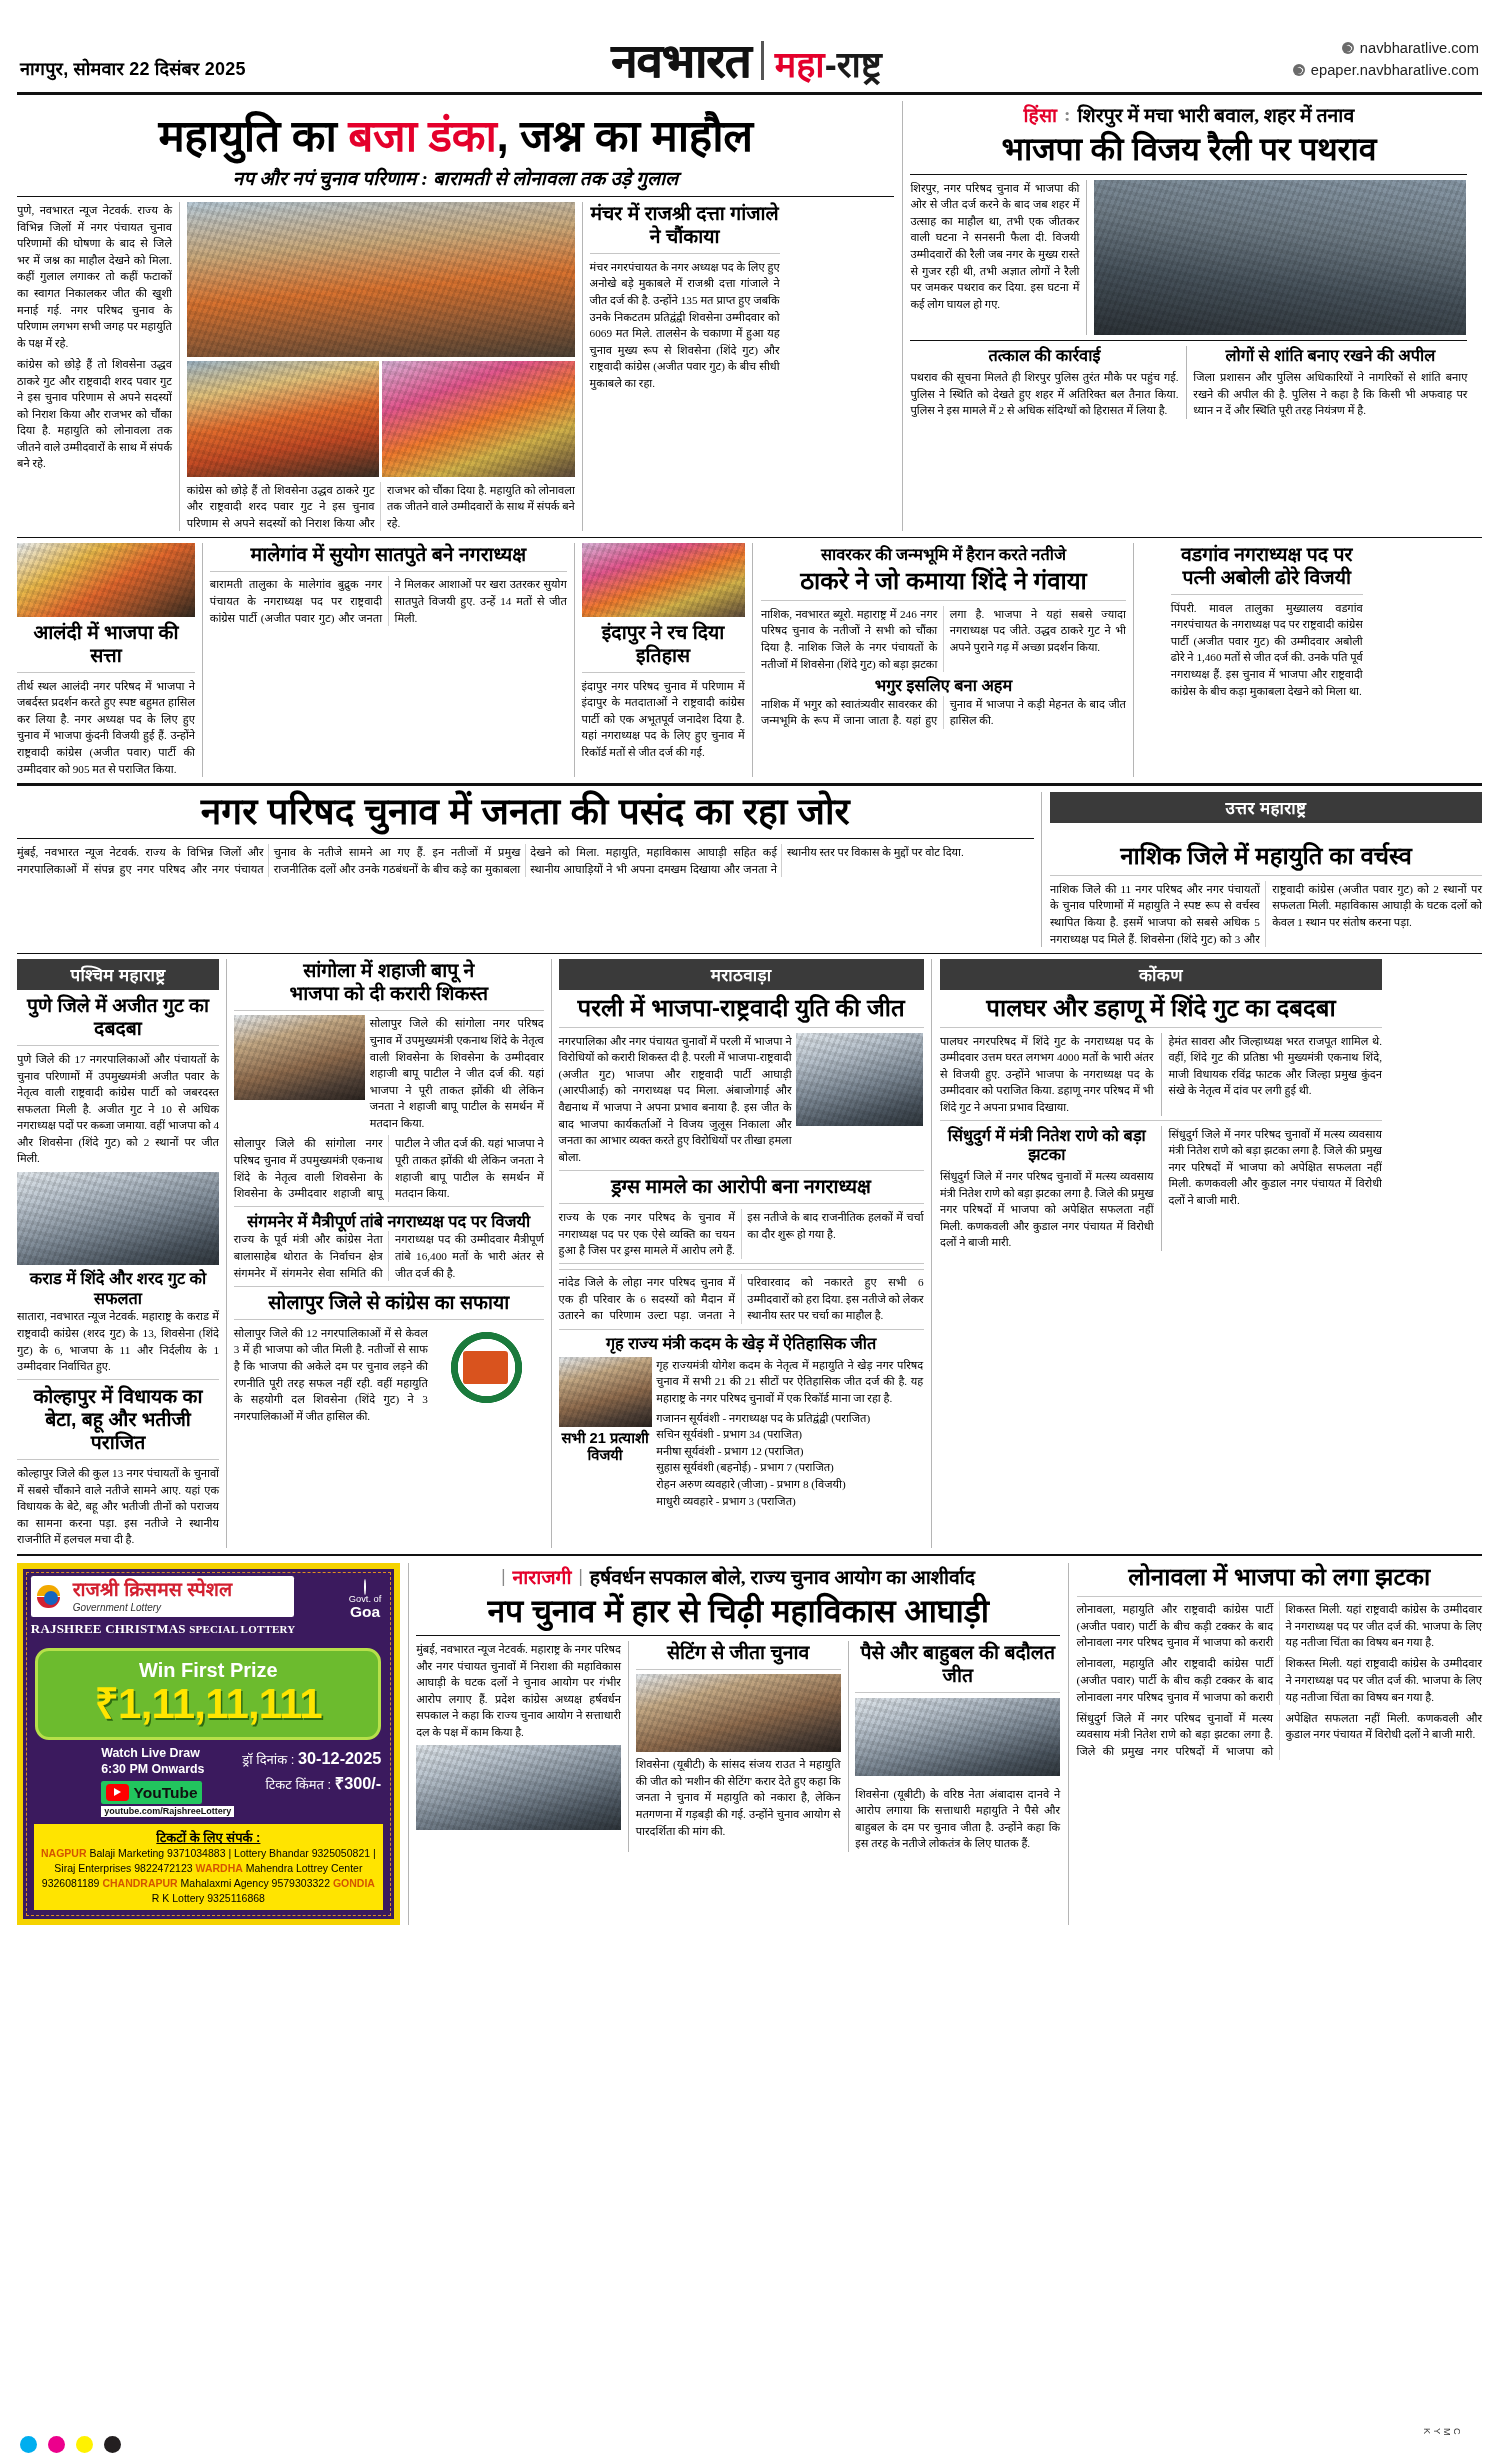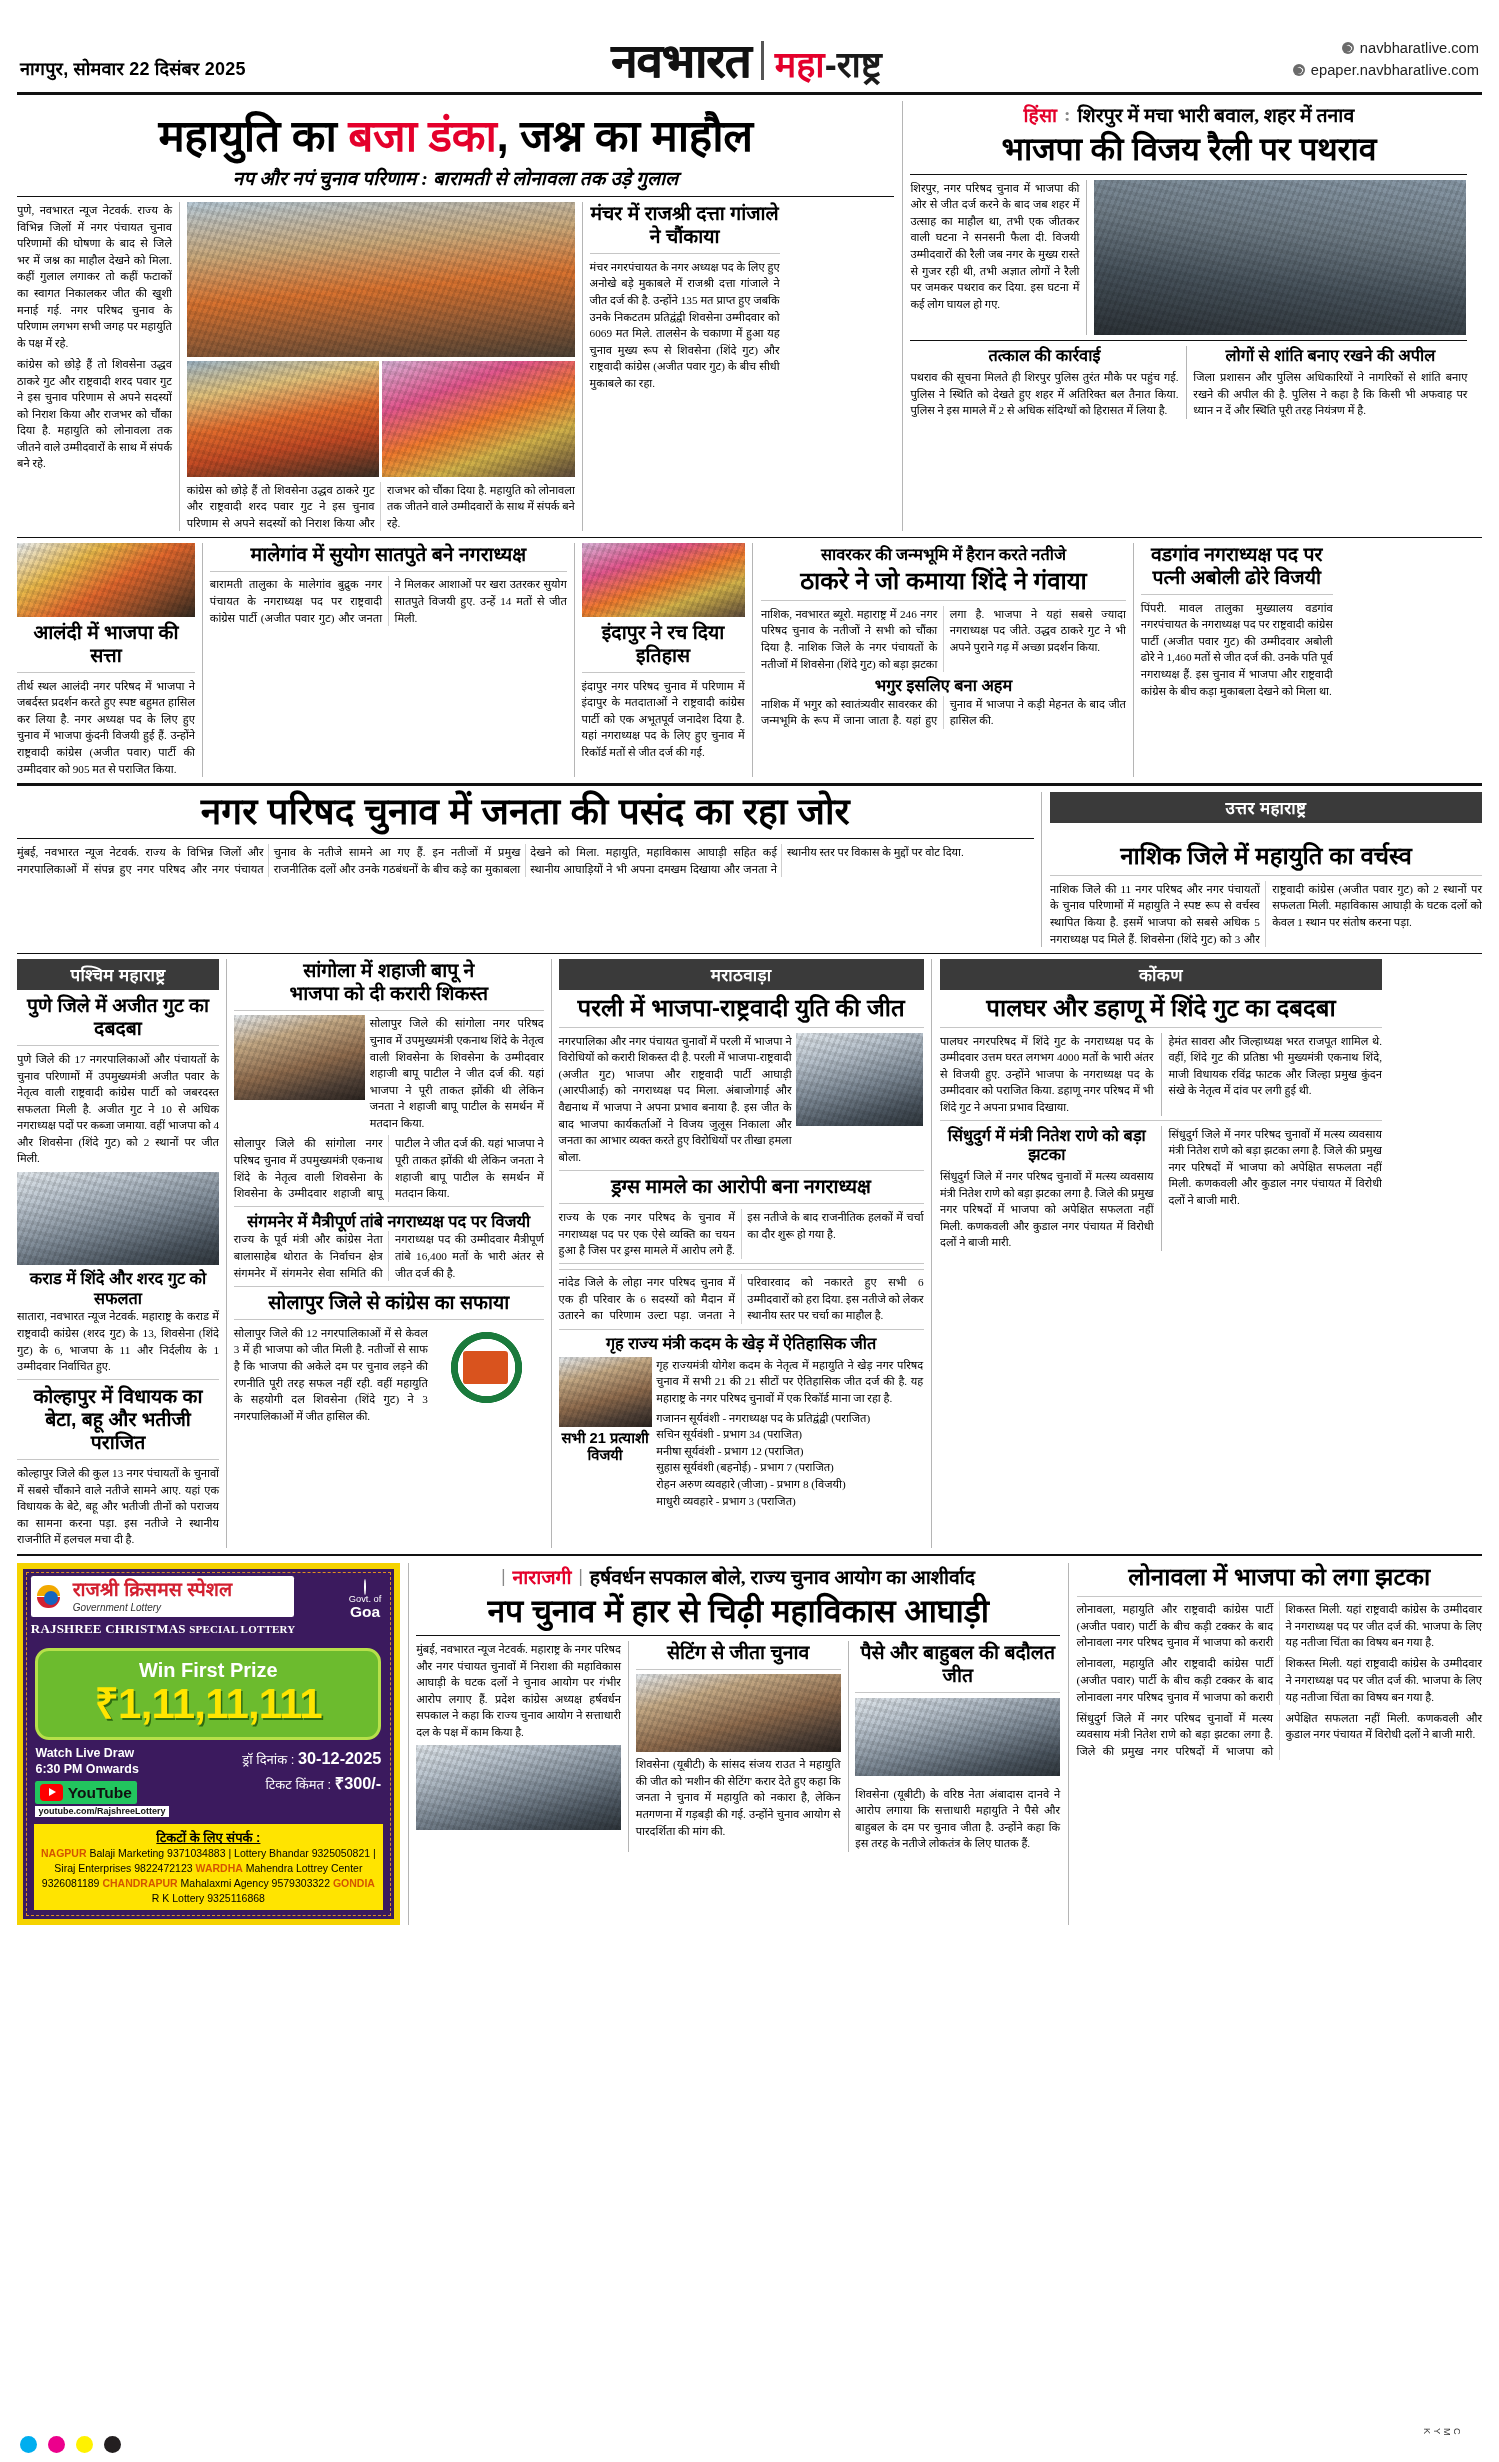--- a/index.html
+++ b/index.html
@@ -253,21 +253,21 @@
     padding: 7.8px 6.2px 11px 6.2px;
     text-align: center;
   }
   .prize-win { font-size: 20px; font-weight: 800; color:#fff; }
   .prize-win .w { color:#fff; }
   .prize-amt {
     font-size: 42px; font-weight: 800; color:#ffe500; line-height: 1.05;
     text-shadow: 1.6px 1.6px 0 #2e6b12;
     letter-spacing: -0.8px;
   }
-  .ad-bottom { display:flex; justify-content: space-between; align-items:flex-start; gap: 8px; padding: 0 4.7px; }
+  .ad-bottom { display:flex; justify-content: flex-end; align-items:flex-start; gap: 8px; padding: 0 4.7px; }
   .ad-watch { font-size: 12.4px; font-weight: 700; line-height:1.25; }
   .yt-row {
     background:#22c55e; border-radius:2.3px; padding: 2.3px 4.7px; margin-top: 3.9px;
     display:flex; align-items:center; gap:4.7px; width: fit-content;
   }
   .yt-play { width: 23px; height:16.3px; background:#ff0000; border-radius:3.9px; position:relative; }
   .yt-play::after { content:""; position:absolute; left:8.5px; top:3.9px; border-left:7px solid #fff; border-top:4.3px solid transparent; border-bottom:4.3px solid transparent; }
   .yt-word { color:#111; font-weight:800; font-size:15.5px; }
   .yt-url { background:#fff; color:#111; font-size:9px; font-weight:700; padding:0.8px 3.1px; width: fit-content; margin-top:1.6px;}
   .ad-draw { text-align:right; font-size: 13px; line-height: 1.5; }
@@ -425,21 +425,21 @@
       <div class="vrule" style="margin:0 7.8px;"></div>
       <div class="col" style="width:365px;">
         <div style="text-align:center;font-family:'Liberation Serif',serif;font-weight:700;font-size:16.3px;">सावरकर की जन्मभूमि में हैरान करते नतीजे</div>
         <h2 class="head-lg" style="margin-top:2.3px;">ठाकरे ने जो कमाया शिंदे ने गंवाया</h2>
         <div class="hrule-soft"></div>
         <div class="txt sm cols2">नाशिक, नवभारत ब्यूरो. महाराष्ट्र में 246 नगर परिषद चुनाव के नतीजों ने सभी को चौंका दिया है. नाशिक जिले के नगर पंचायतों के नतीजों में शिवसेना (शिंदे गुट) को बड़ा झटका लगा है. भाजपा ने यहां सबसे ज्यादा नगराध्यक्ष पद जीते. उद्धव ठाकरे गुट ने भी अपने पुराने गढ़ में अच्छा प्रदर्शन किया.</div>
         <h3 class="head-sm" style="margin-top:3.9px;">भगुर इसलिए बना अहम</h3>
         <div class="txt sm cols2">नाशिक में भगुर को स्वातंत्र्यवीर सावरकर की जन्मभूमि के रूप में जाना जाता है. यहां हुए चुनाव में भाजपा ने कड़ी मेहनत के बाद जीत हासिल की.</div>
       </div>
       <div class="vrule"></div>
-      <div class="col" style="width:192px;">
+      <div class="col" style="width:192px;margin-left:30px;">
         <h3 class="head-md">वडगांव नगराध्यक्ष पद पर पत्नी अबोली ढोरे विजयी</h3>
         <div class="hrule-soft"></div>
         <div class="txt sm">पिंपरी. मावल तालुका मुख्यालय वडगांव नगरपंचायत के नगराध्यक्ष पद पर राष्ट्रवादी कांग्रेस पार्टी (अजीत पवार गुट) की उम्मीदवार अबोली ढोरे ने 1,460 मतों से जीत दर्ज की. उनके पति पूर्व नगराध्यक्ष हैं. इस चुनाव में भाजपा और राष्ट्रवादी कांग्रेस के बीच कड़ा मुकाबला देखने को मिला था.</div>
       </div>
     </div>
 
     <div class="hrule-thick"></div>
 
     <div class="row">
       <div class="col" style="width:1040px;">

